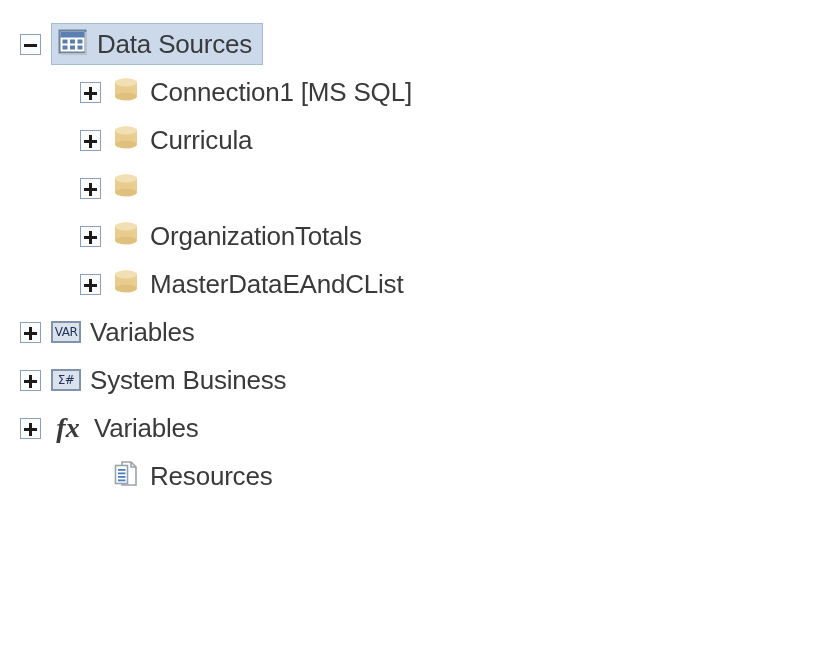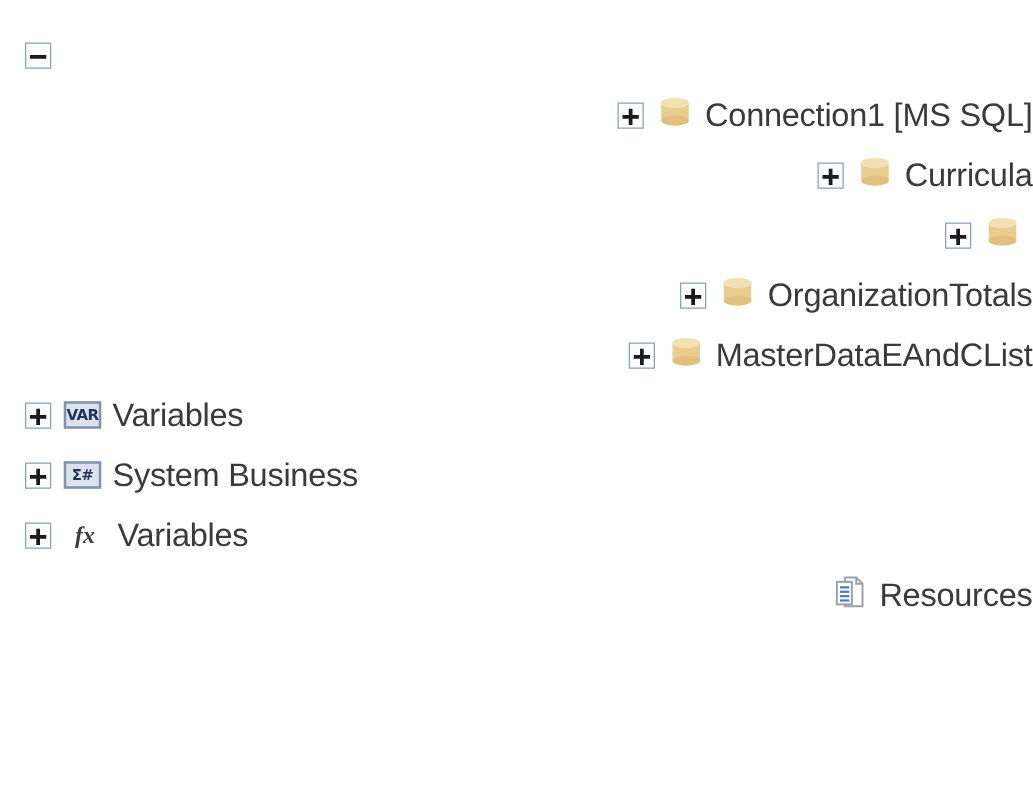--- a/index.html
+++ b/index.html
@@ -27,21 +27,21 @@
 
   .row {
     display: flex;
     align-items: center;
     height: 48px;
     white-space: nowrap;
   }
 
   
   .lvl-0 { padding-left: 20px; }
-  .lvl-1 { padding-left: 61px; justify-content: flex-end; }
+  .lvl-1 { padding-left: 80px; }
 
   
   .expander {
     width: 21px;
     height: 21px;
     flex: 0 0 21px;
     box-sizing: border-box;
     border: 1px solid #8ba0bb;
     background: #fcfcfd;
     position: relative;
@@ -102,46 +102,65 @@
     width: 30px;
     height: 22px;
     box-sizing: border-box;
     border: 2px solid #7f93ad;
     background: #dbe2ec;
     display: flex;
     align-items: center;
     justify-content: center;
     font-family: "DejaVu Sans", sans-serif;
     font-size: 12px;
-    font-weight: bold;
+    font-weight: normal;
     color: #21355c;
     letter-spacing: -0.5px;
     margin-right: 9px;
     line-height: 1;
   }
 
   .fx-icon {
     width: 34px;
     margin-right: 9px;
     font-family: "Liberation Serif", serif;
     font-style: italic;
     font-weight: bold;
-    font-size: 19px;
+    font-size: 28px;
     color: #3a3a3a;
     line-height: 1;
     text-align: center;
   }
 </style>
 </head>
 <body>
 
 <div id="tree">
 
   <div class="row lvl-0">
     <div class="expander"></div>
+    <div class="sel-wrap">
+      <span class="icon">
+        <svg width="30" height="28" viewBox="0 0 30 28">
+          <rect x="1.5" y="2.5" width="26" height="22" fill="#ffffff" stroke="#6f8197" stroke-width="2"></rect>
+          <rect x="2.5" y="3.5" width="24" height="6" fill="#5b7fb0"></rect>
+          <g fill="#5b7fb0">
+            <rect x="4.5" y="11.5" width="5" height="4"></rect>
+            <rect x="12" y="11.5" width="5" height="4"></rect>
+            <rect x="19.5" y="11.5" width="5" height="4"></rect>
+            <rect x="4.5" y="17.5" width="5" height="4"></rect>
+            <rect x="12" y="17.5" width="5" height="4"></rect>
+            <rect x="19.5" y="17.5" width="5" height="4"></rect>
+          </g>
+          <rect x="3" y="25" width="25" height="2" fill="#b9c2cc"></rect>
+          <rect x="27" y="4" width="2" height="23" fill="#b9c2cc"></rect>
+        </svg>
+      </span>
+      <span class="label">Data Sources</span>
+    </div>
   </div>
 
   <div class="row lvl-1">
     <div class="expander plus"></div>
     <span class="icon">
       <svg width="30" height="30" viewBox="0 0 30 30">
         <ellipse cx="15" cy="7.5" rx="11" ry="4" fill="#f0dcaa"></ellipse>
         <rect x="4" y="7.5" width="22" height="14" fill="#e8cd8e"></rect>
         <ellipse cx="15" cy="21.5" rx="11" ry="4" fill="#e0c07c"></ellipse>
         <ellipse cx="15" cy="7.5" rx="11" ry="4" fill="#f2e0b4"></ellipse>

